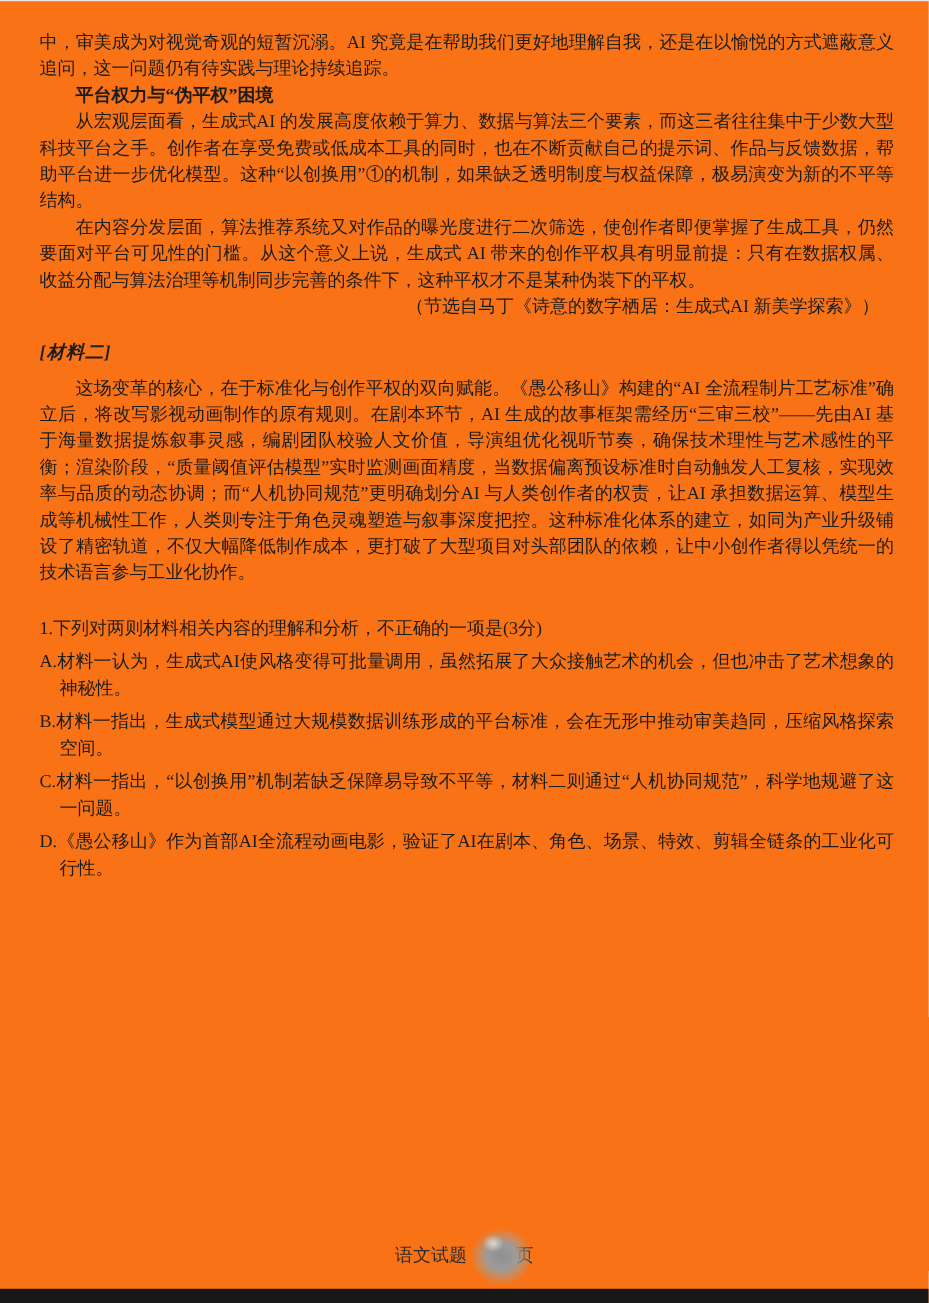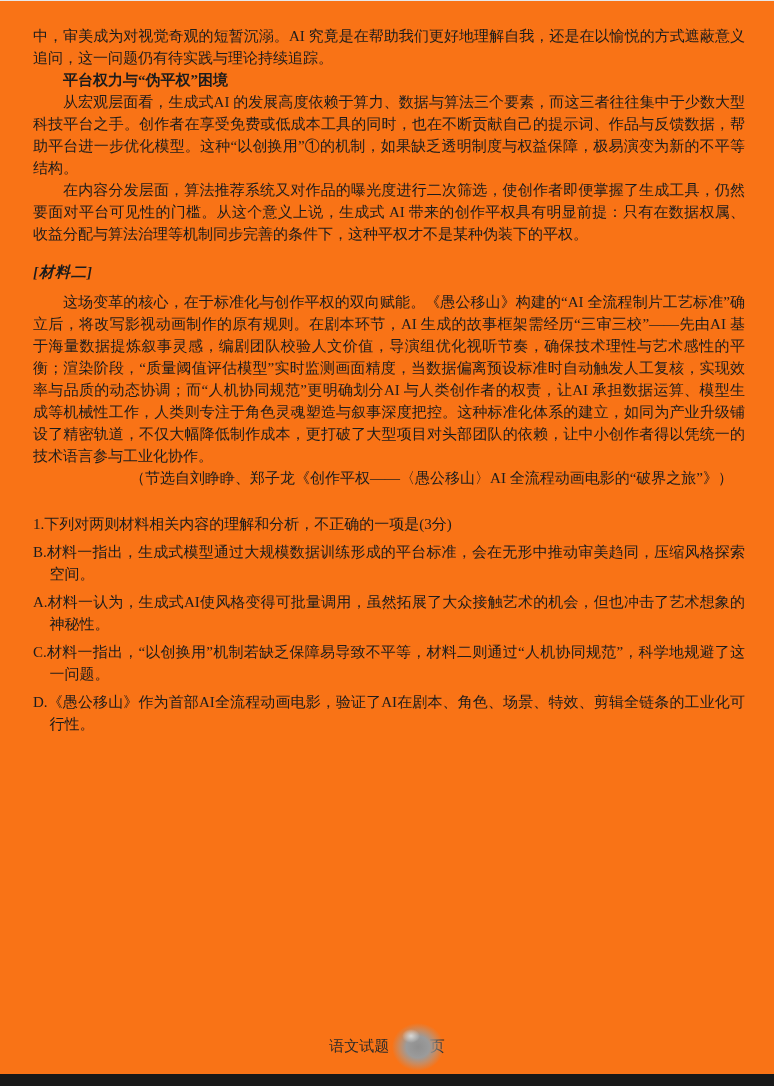--- a/index.html
+++ b/index.html
@@ -98,32 +98,32 @@
 <div class="page">
   <div class="content">
 
     <p class="para no-indent">中，审美成为对视觉奇观的短暂沉溺。AI 究竟是在帮助我们更好地理解自我，还是在以愉悦的方式遮蔽意义追问，这一问题仍有待实践与理论持续追踪。</p>
 
     <p class="section-heading">平台权力与“伪平权”困境</p>
 
     <p class="para">从宏观层面看，生成式AI 的发展高度依赖于算力、数据与算法三个要素，而这三者往往集中于少数大型科技平台之手。创作者在享受免费或低成本工具的同时，也在不断贡献自己的提示词、作品与反馈数据，帮助平台进一步优化模型。这种“以创换用”①的机制，如果缺乏透明制度与权益保障，极易演变为新的不平等结构。</p>
     <p class="para">在内容分发层面，算法推荐系统又对作品的曝光度进行二次筛选，使创作者即便掌握了生成工具，仍然要面对平台可见性的门槛。从这个意义上说，生成式 AI 带来的创作平权具有明显前提：只有在数据权属、收益分配与算法治理等机制同步完善的条件下，这种平权才不是某种伪装下的平权。</p>
 
+    <p class="attribution">（节选自马丁《诗意的数字栖居：生成式AI 新美学探索》）</p>
 
     <p class="material-label">[材料二]</p>
 
     <p class="para">这场变革的核心，在于标准化与创作平权的双向赋能。《愚公移山》构建的“AI 全流程制片工艺标准”确立后，将改写影视动画制作的原有规则。在剧本环节，AI 生成的故事框架需经历“三审三校”——先由AI 基于海量数据提炼叙事灵感，编剧团队校验人文价值，导演组优化视听节奏，确保技术理性与艺术感性的平衡；渲染阶段，“质量阈值评估模型”实时监测画面精度，当数据偏离预设标准时自动触发人工复核，实现效率与品质的动态协调；而“人机协同规范”更明确划分AI 与人类创作者的权责，让AI 承担数据运算、模型生成等机械性工作，人类则专注于角色灵魂塑造与叙事深度把控。这种标准化体系的建立，如同为产业升级铺设了精密轨道，不仅大幅降低制作成本，更打破了大型项目对头部团队的依赖，让中小创作者得以凭统一的技术语言参与工业化协作。</p>
 
-    <p class="attribution">（节选自刘睁睁、郑子龙《创作平权——〈愚公移山〉AI 全流程动画电影的“破界之旅”》）</p>
 
 
     <div class="question">
       <p class="stem">1.下列对两则材料相关内容的理解和分析，不正确的一项是(3分)</p>
+      <p class="option">A.材料一认为，生成式AI使风格变得可批量调用，虽然拓展了大众接触艺术的机会，但也冲击了艺术想象的神秘性。</p>
       <p class="option">B.材料一指出，生成式模型通过大规模数据训练形成的平台标准，会在无形中推动审美趋同，压缩风格探索空间。</p>
-      <p class="option">A.材料一认为，生成式AI使风格变得可批量调用，虽然拓展了大众接触艺术的机会，但也冲击了艺术想象的神秘性。</p>
       <p class="option">C.材料一指出，“以创换用”机制若缺乏保障易导致不平等，材料二则通过“人机协同规范”，科学地规避了这一问题。</p>
       <p class="option">D.《愚公移山》作为首部AI全流程动画电影，验证了AI在剧本、角色、场景、特效、剪辑全链条的工业化可行性。</p>
     </div>
 
   </div>
 
   <div class="footer">
     <span class="footer-left">语文试题</span><span>第2页</span>
   </div>
 

